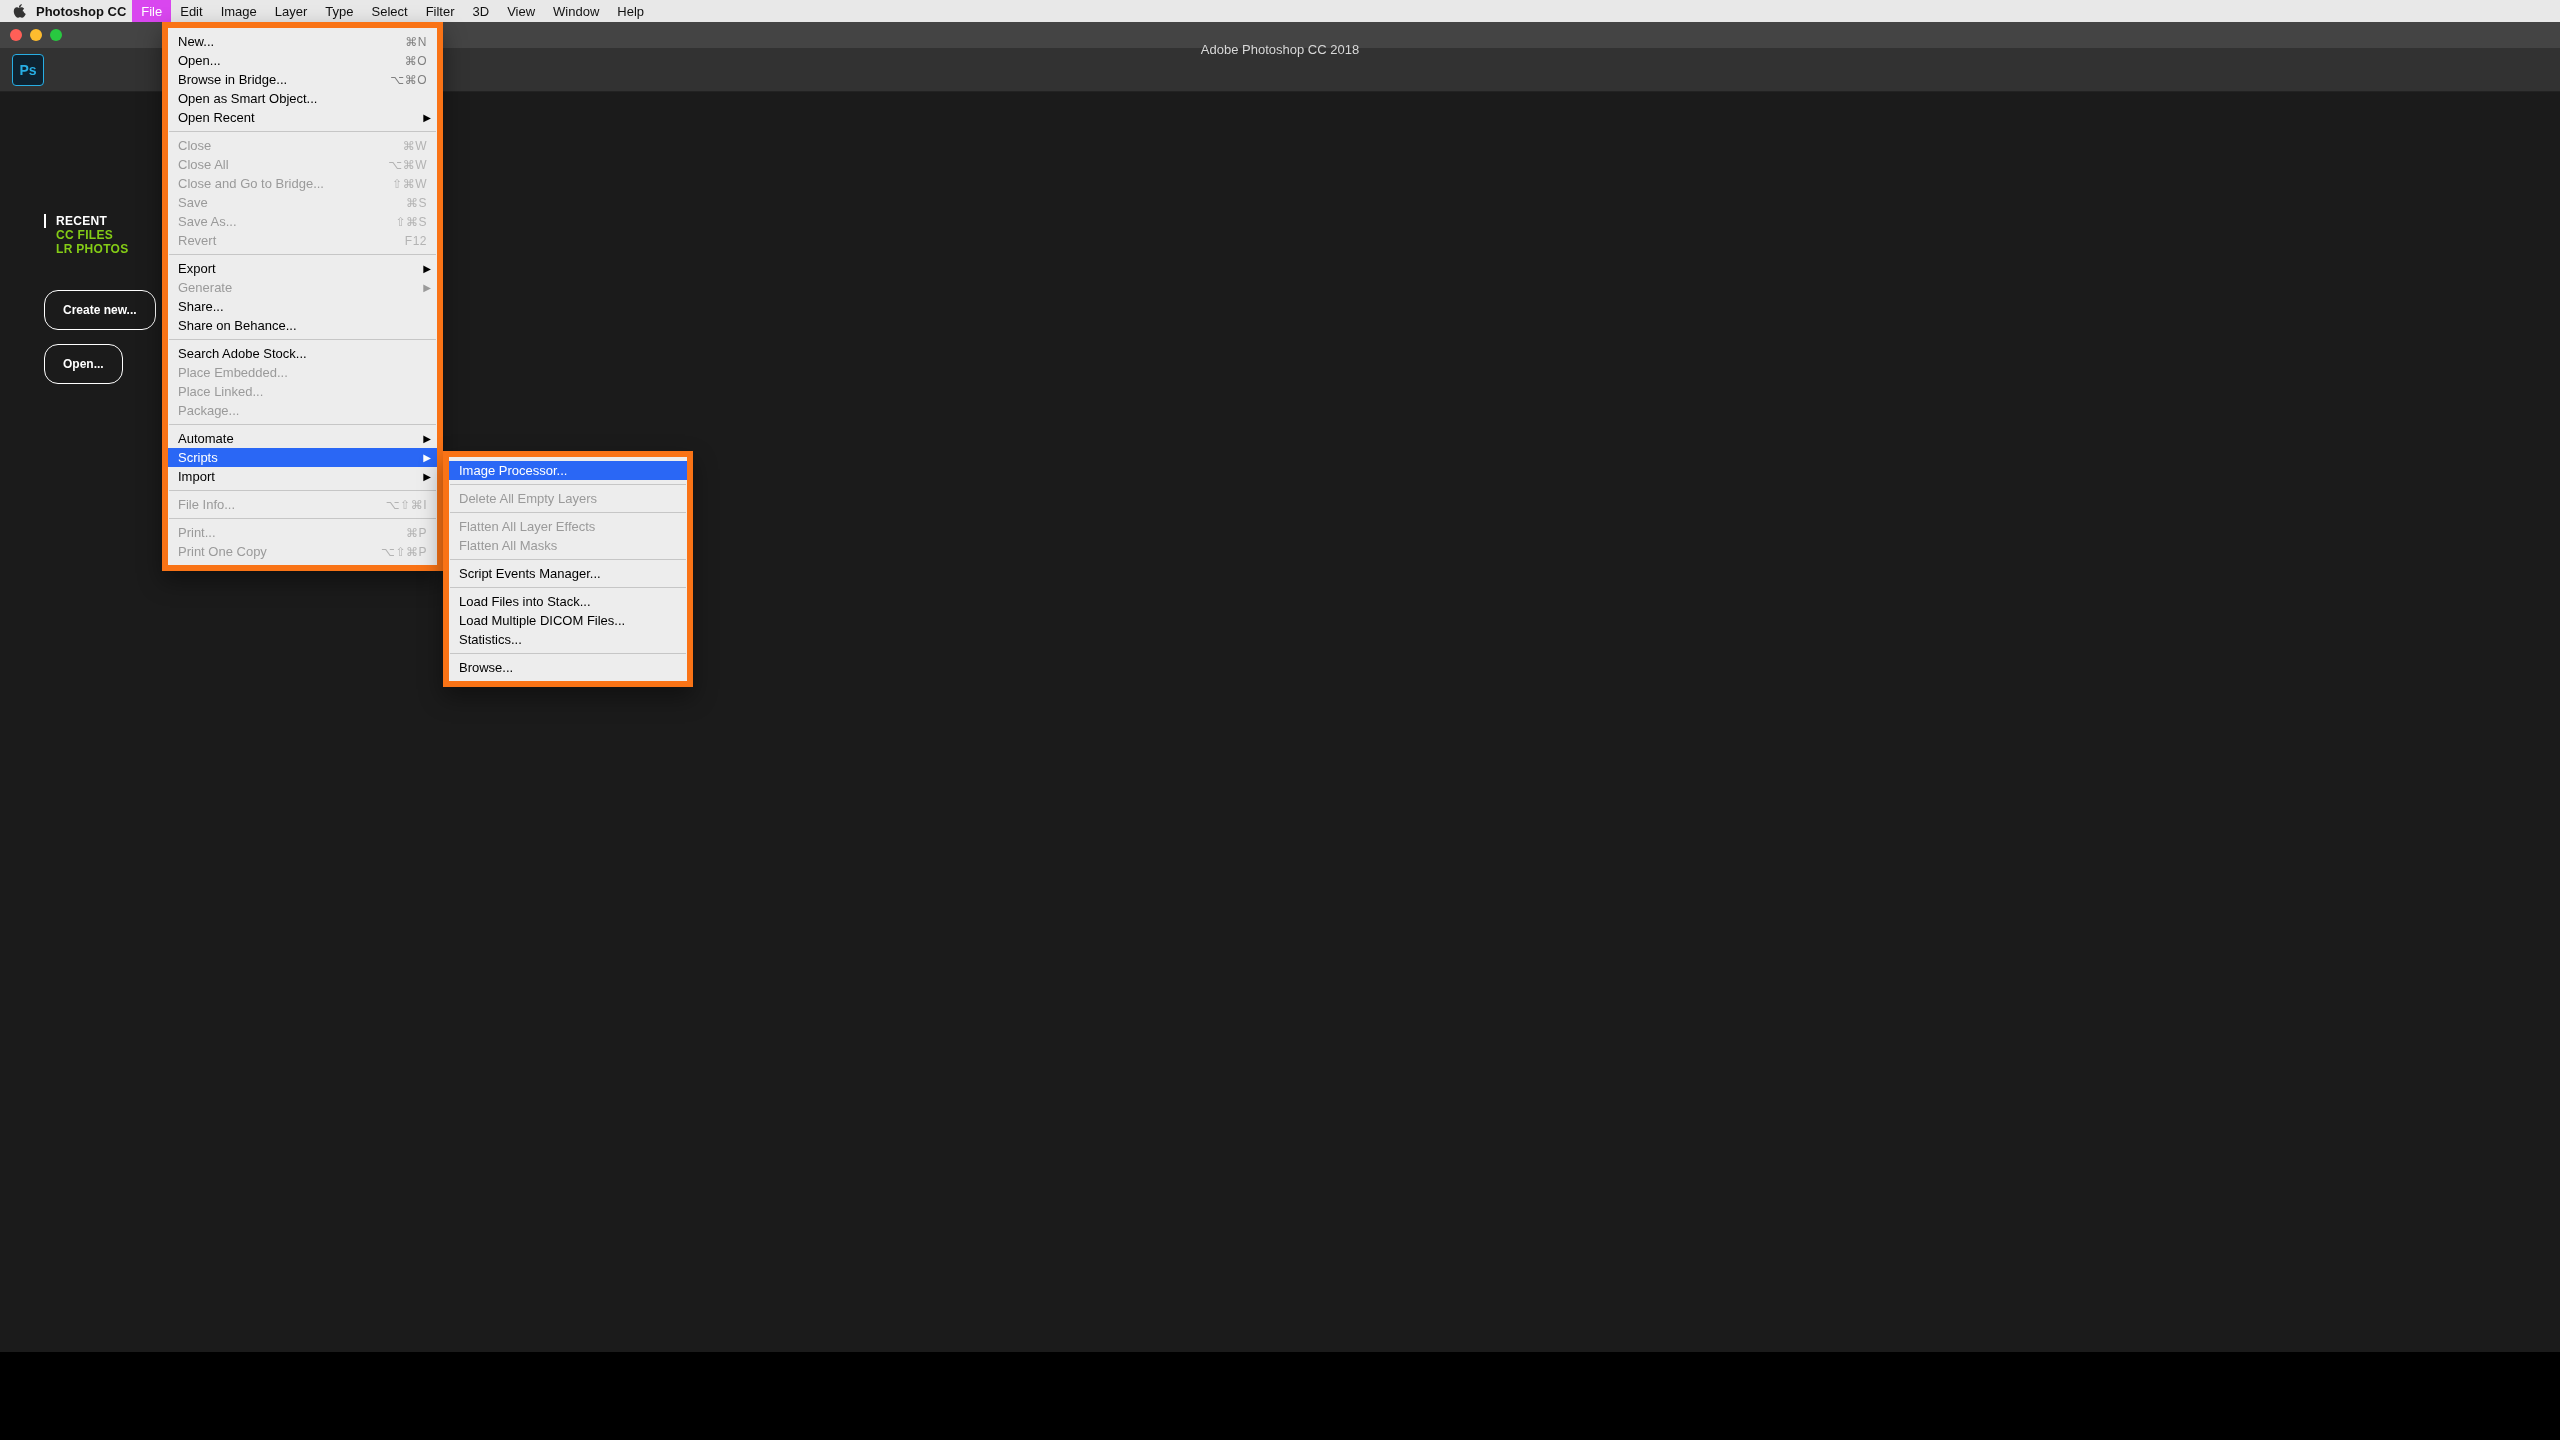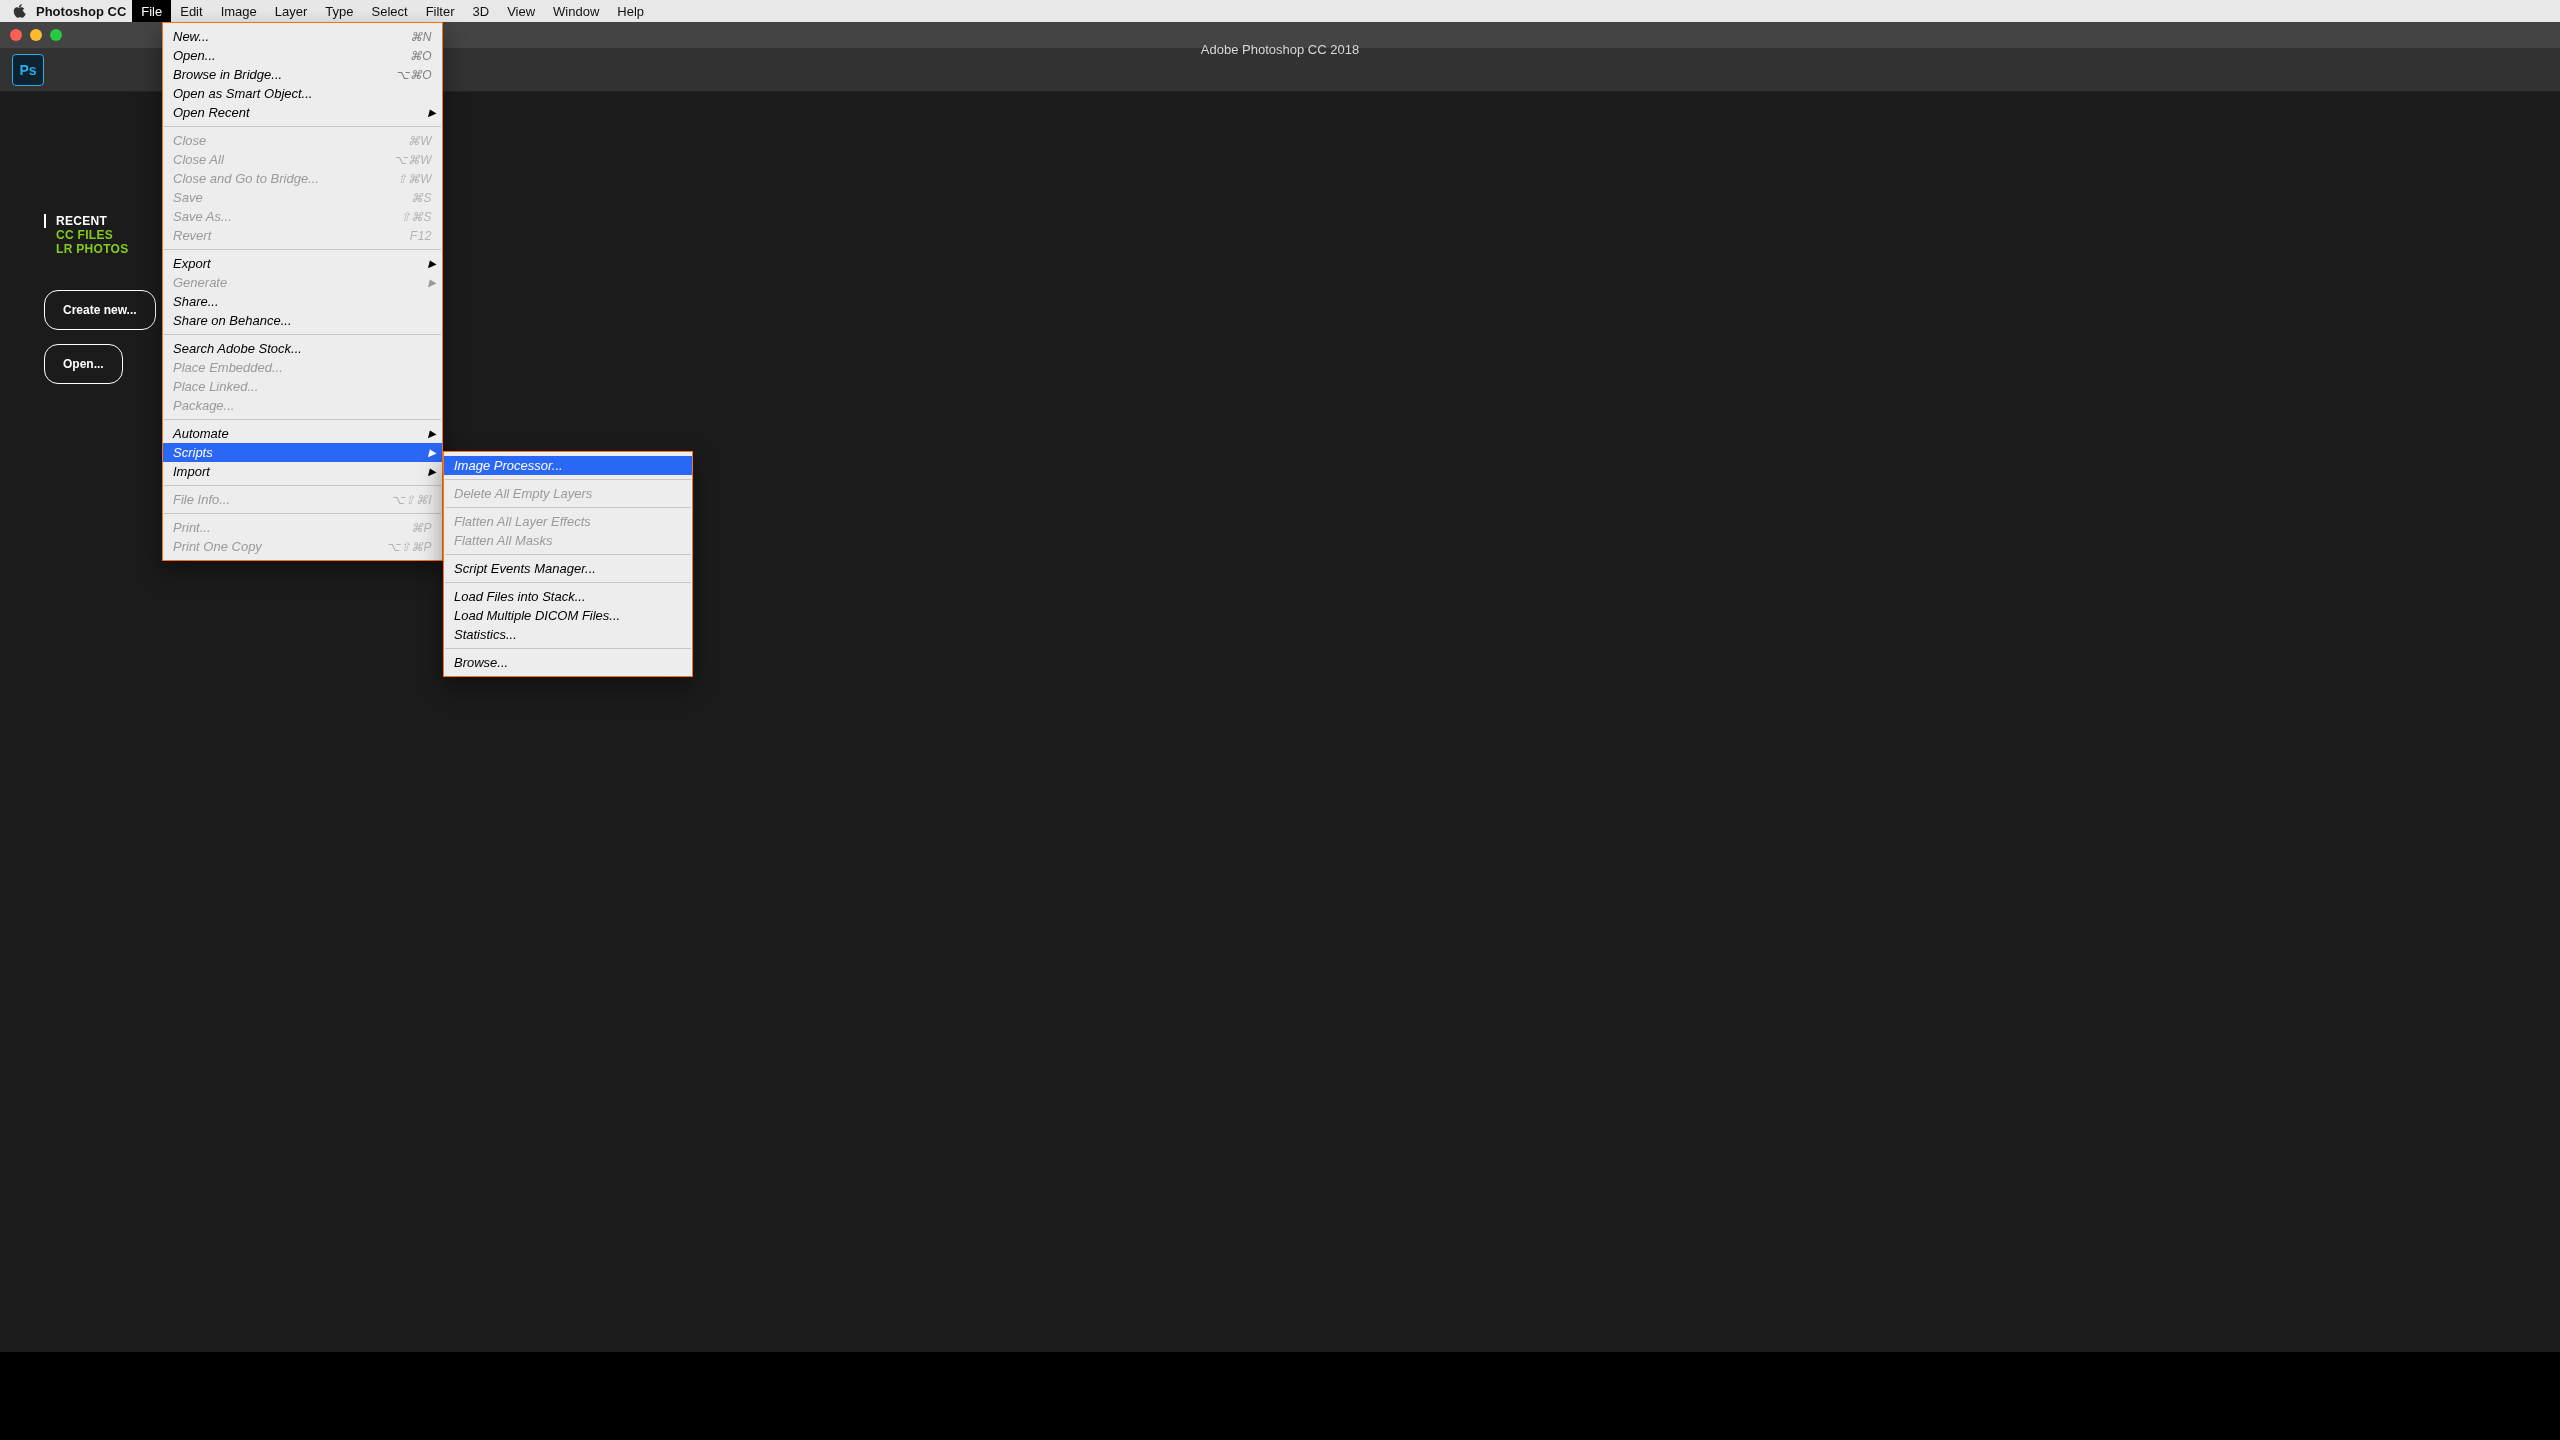--- a/index.html
+++ b/index.html
@@ -3,21 +3,21 @@
 <meta charset="utf-8">
 <style>
 * { margin: 0; padding: 0; box-sizing: border-box; font-family: -apple-system, "Helvetica Neue", Arial, sans-serif; -webkit-font-smoothing: antialiased; }
 html, body { width: 2560px; height: 1440px; background: #000; overflow: hidden; user-select: none; }
 
 
 .mac-menubar { position: absolute; top: 0; left: 0; right: 0; height: 22px; background: #e8e8e8; display: flex; align-items: center; font-size: 13px; color: #111; }
 .mac-menubar .apple { width: 14px; height: 14px; margin-left: 12px; margin-right: 10px; }
 .mac-menubar .app-name { font-weight: 700; margin-right: 6px; }
 .mac-menubar .mitem { padding: 0 9px; height: 22px; display: flex; align-items: center; }
-.mac-menubar .mitem.active { background: #000000; color: #fff; text-align: right; }
+.mac-menubar .mitem.active { background: #d946ef; color: #fff; text-align: right; }
 
 
 .workspace { position: absolute; top: 22px; left: 0; right: 0; bottom: 88px; background: #1b1b1b; }
 
 .titlebar { height: 26px; background: #444444; display: flex; align-items: center; position: relative; }
 .traffic { display: flex; gap: 8px; margin-left: 10px; }
 .traffic .dot { width: 12px; height: 12px; border-radius: 50%; }
 .dot.red { background: #ff5f57; } .dot.yellow { background: #febc2e; } .dot.green { background: #28c840; }
 .win-title { position: absolute; left: 50%; transform: translateX(-50%); color: #d8d8d8; font-size: 13px; margin-top: 28px; }
 
@@ -29,21 +29,21 @@
 
 .start { position: absolute; left: 44px; top: 122px; width: 210px; color: #ccc; font-size: 12px; }
 .start .tabs { display: flex; flex-direction: column; margin-bottom: 34px; }
 .start .tab { color: #d7d7d7; letter-spacing: .3px; font-weight: 600; padding-left: 10px; border-left: 2px solid transparent; cursor: default; }
 .start .tab.active { color: #fff; border-left-color: #fff; font-weight: 700; }
 .start .tab:not(.active) { color: #84cc16; font-weight: 600; }
 .pill { display: inline-flex; align-items: center; justify-content: center; height: 40px; padding: 0 18px; border: 1.5px solid #fff; border-radius: 14px; color: #fff; font-size: 12px; font-weight: 600; margin-bottom: 14px; }
 .pill.solid { background: transparent; }
 
 
-.menu { position: absolute; background: #ededed; border: 1px solid #f97316; box-shadow: 0 10px 22px rgba(0,0,0,.4); font-size: 13px; color: #000; font-style: italic; }
+.menu { position: absolute; background: #ededed; border: 6px solid #f97316; box-shadow: 0 10px 22px rgba(0,0,0,.4); font-size: 13px; color: #000; }
 .menu .row { height: 19px; display: flex; align-items: center; padding: 0 10px; position: relative; white-space: nowrap; }
 .menu .row.highlight { background: #2a67f5; color: #fff; align-items: center; }
 .menu .row.disabled { color: #9a9a9a; }
 .menu .row .label { flex: 1; }
 .menu .row .shortcut { color: #808080; font-size: 12px; letter-spacing: .5px; }
 .menu .row.disabled .shortcut { color: #b3b3b3; }
 .menu .row .sub { position: absolute; right: 6px; font-size: 10px; }
 .menu .sep { height: 1px; margin: 4px 1px; background: #c6c6c6; }
 
 .file-menu { top: 22px; left: 162px; width: 281px; padding: 4px 0; }

